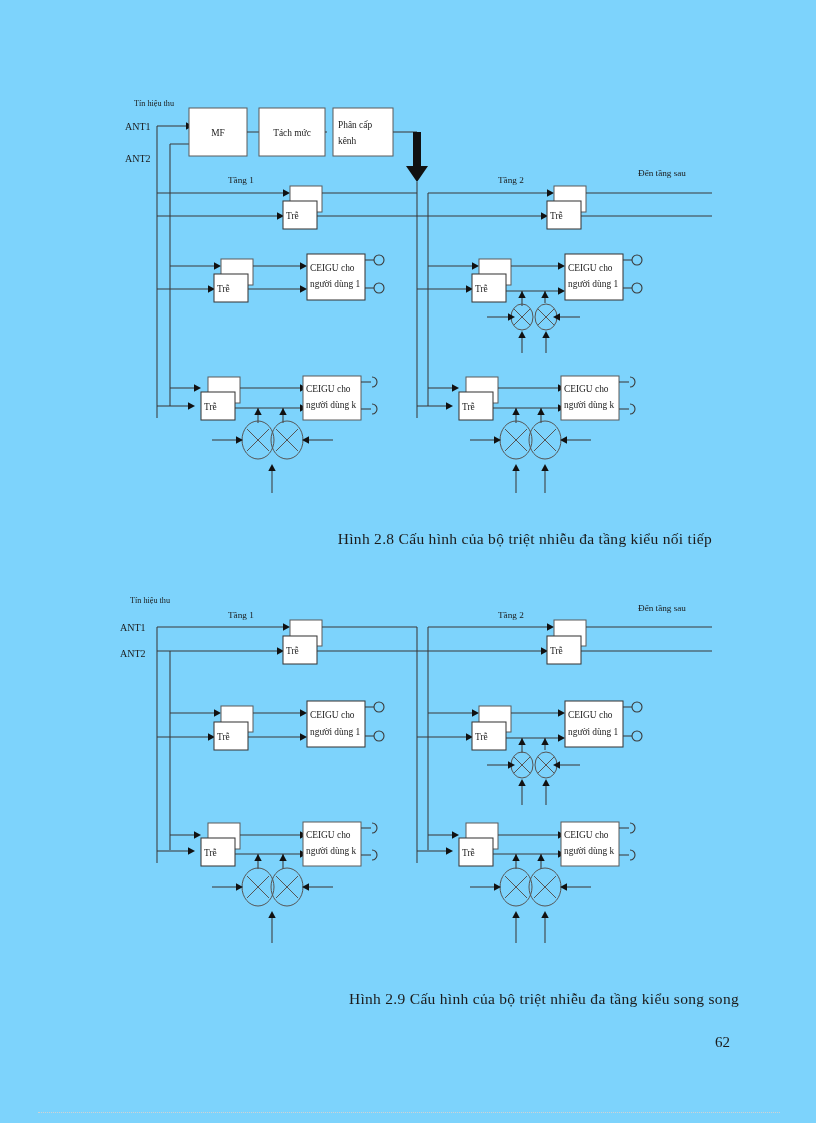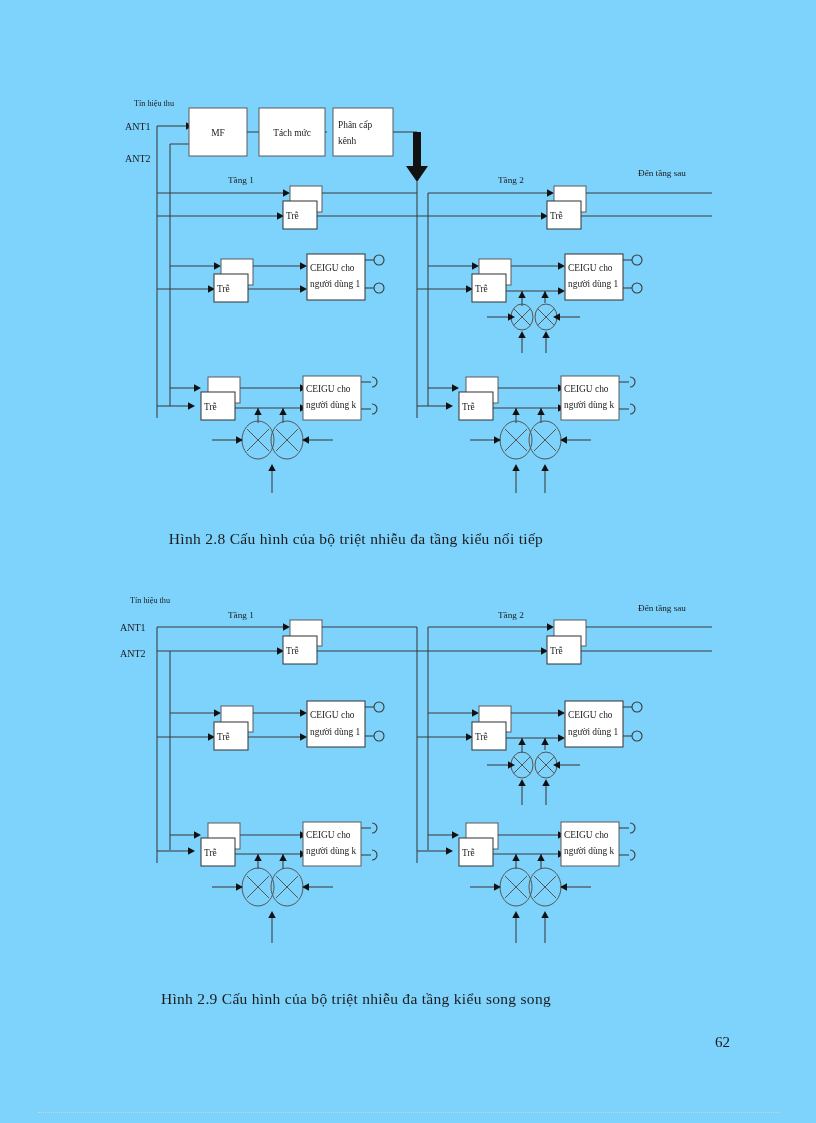--- a/index.html
+++ b/index.html
@@ -29,28 +29,28 @@
   }
   #figure-1 { top: 88px;  height: 430px; }
   #figure-2 { top: 585px; height: 385px; }
 
   .fig-svg { display: block; }
 
   .caption {
     position: absolute;
     left: 0;
     width: 712px;
-    text-align: center;
+    text-align: right;
     font-family: "Liberation Serif", serif;
     font-size: 15.5px;
     letter-spacing: 0.3px;
     color: #1b1b1b;
   }
   #caption-1 { top: 530px; }
-  #caption-2 { top: 990px; }
+  #caption-2 { top: 990px; padding-left: 27px; }
 
   .page-number {
     position: absolute;
     right: 86px;
     top: 1034px;
     font-family: "Liberation Serif", serif;
     font-size: 15px;
     color: #1b1b1b;
   }
 

